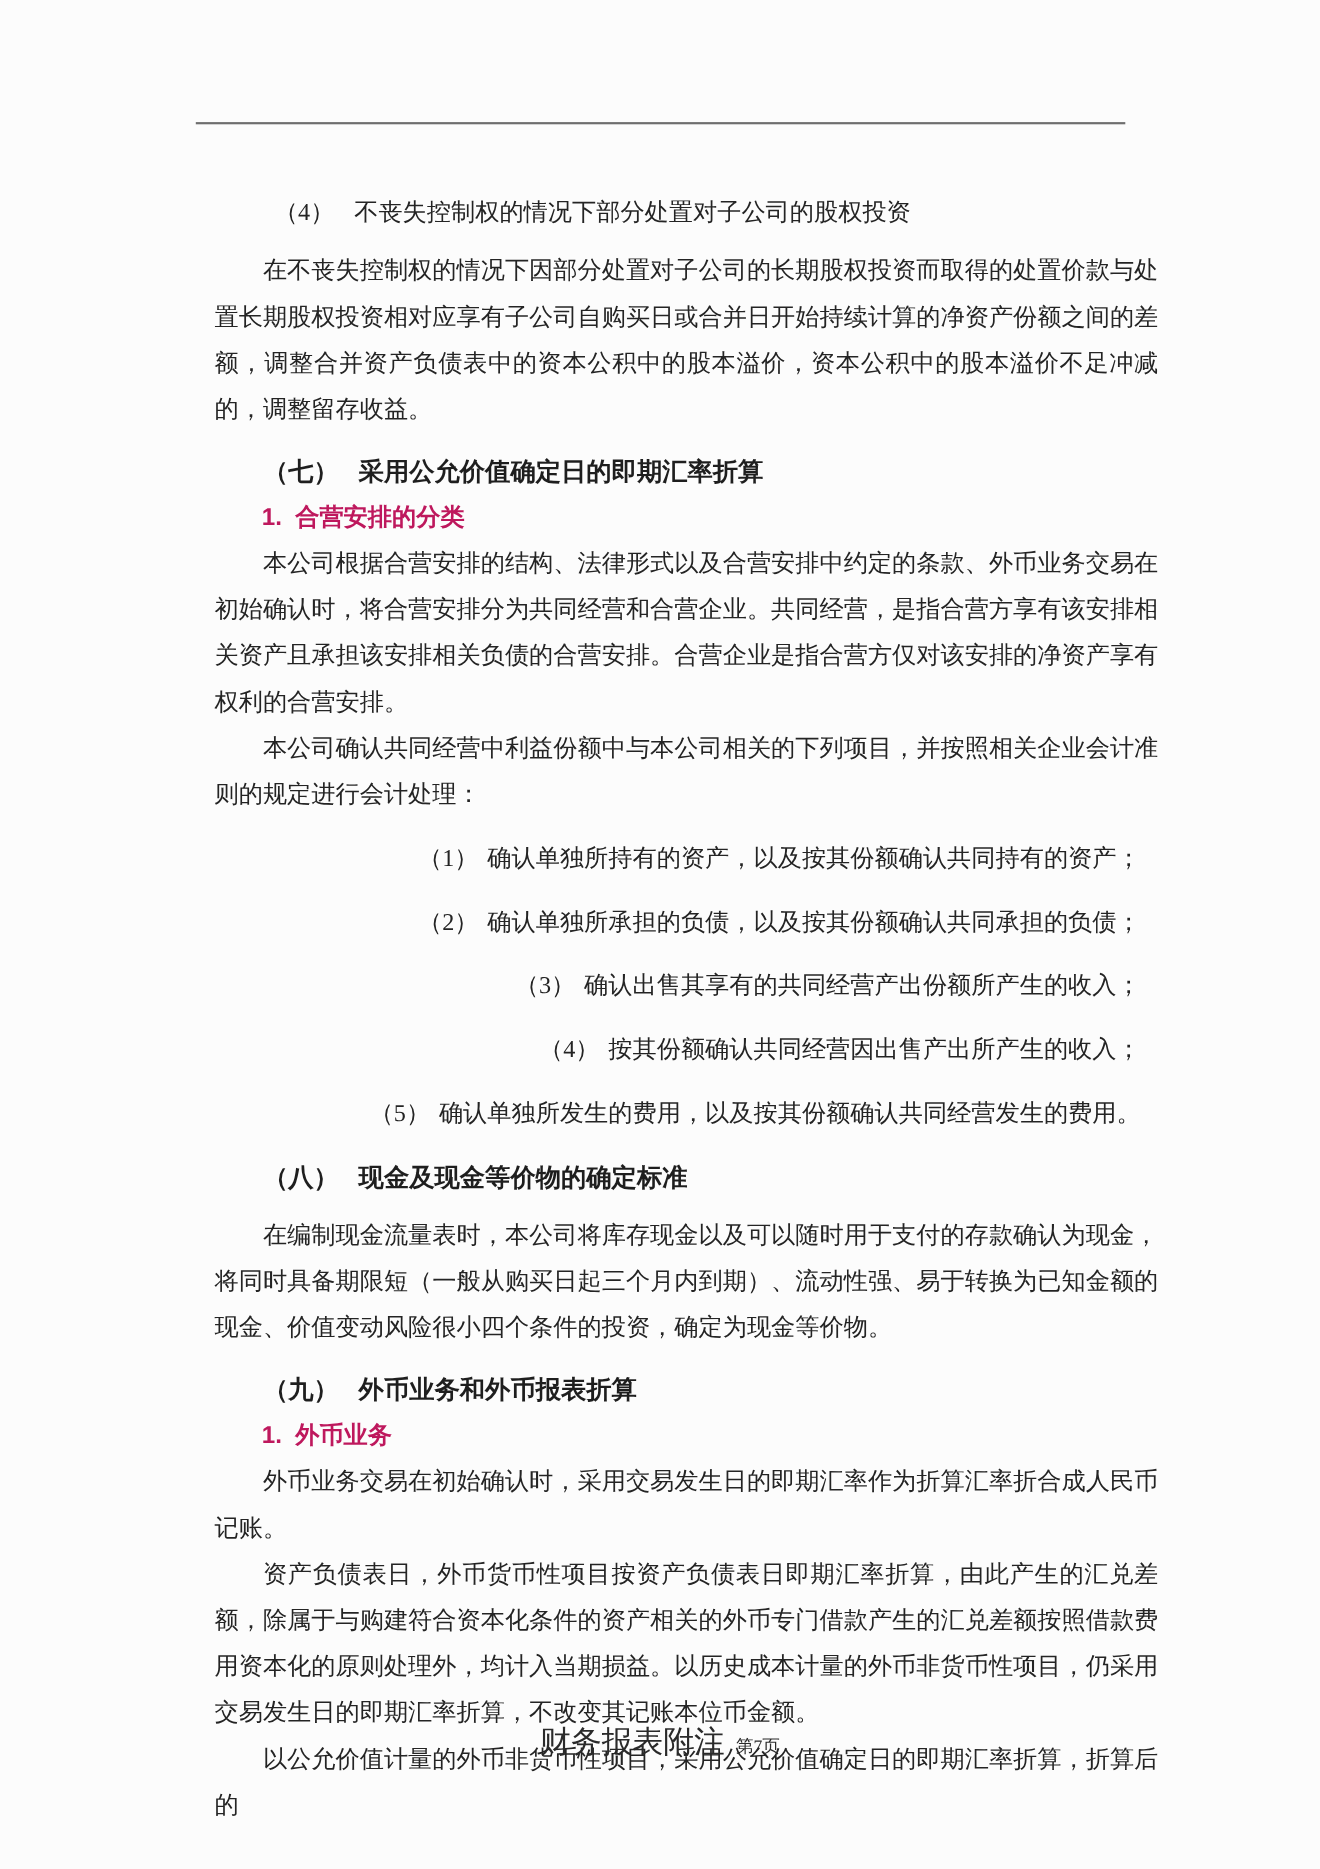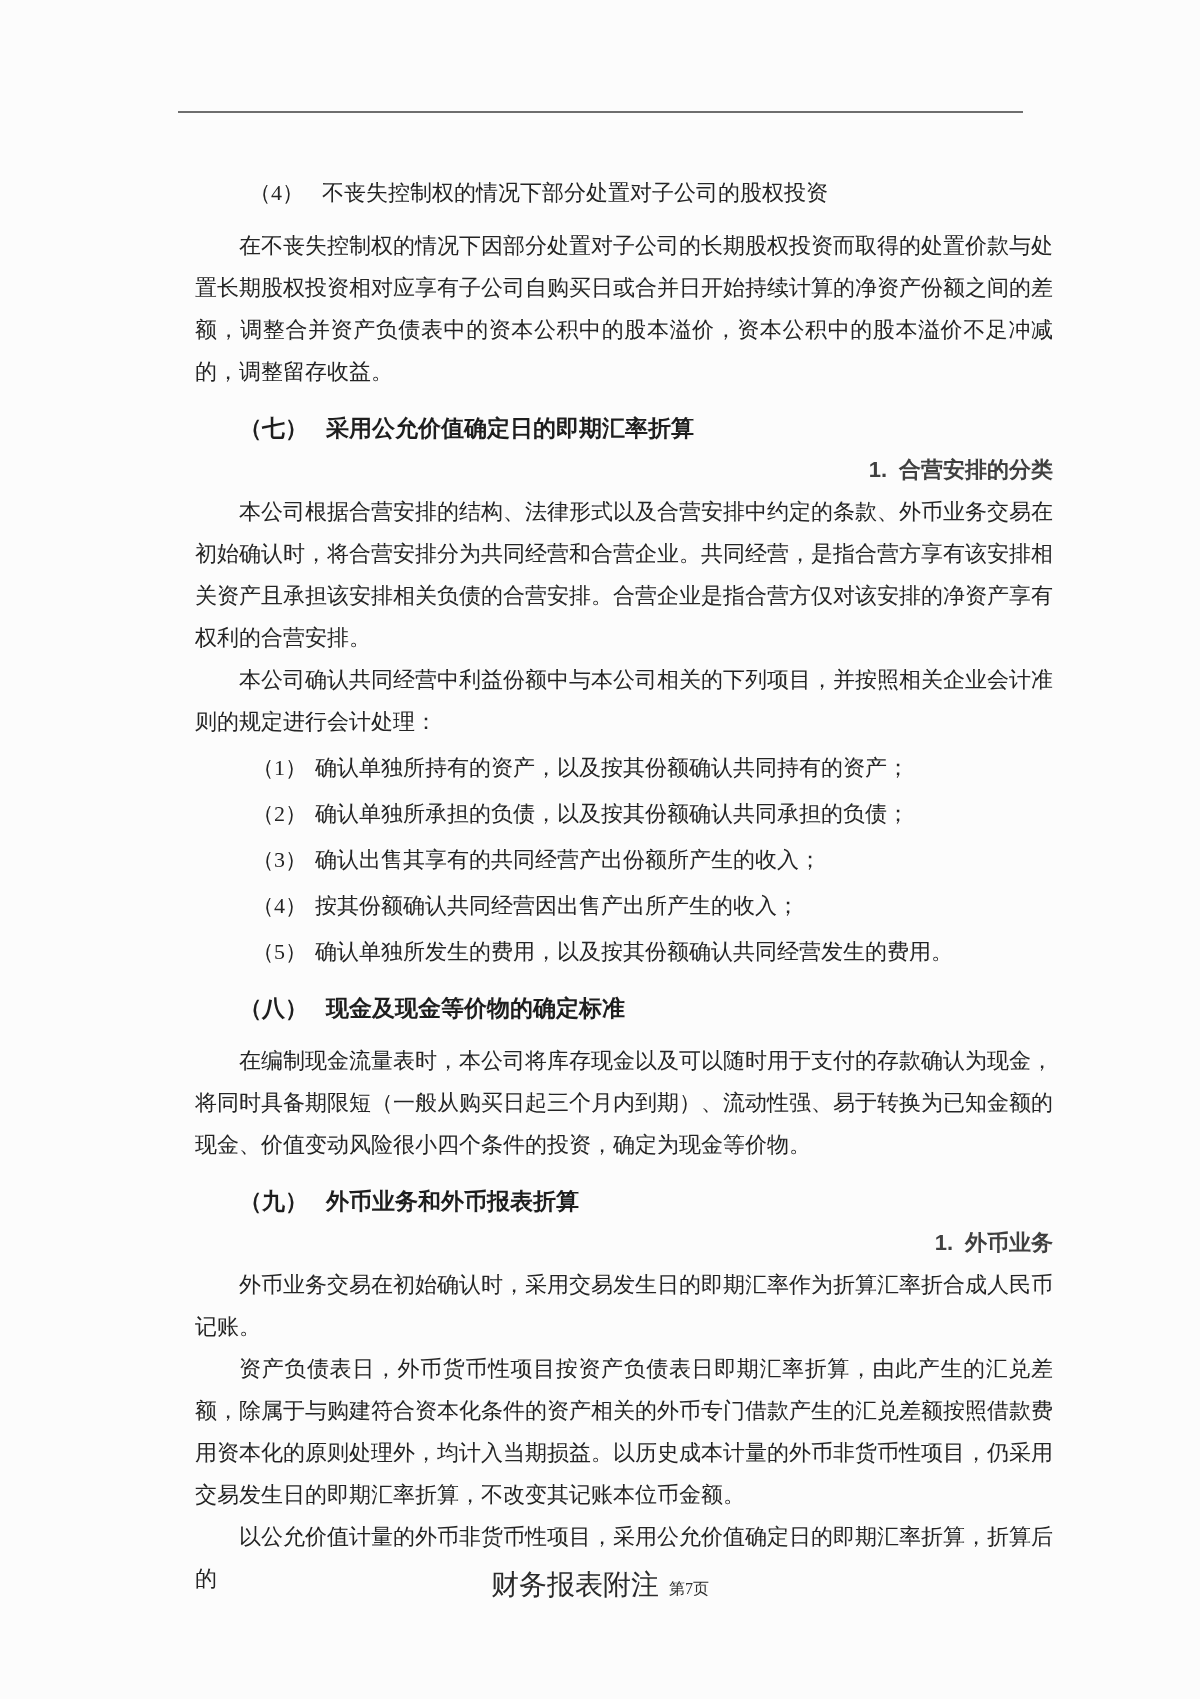--- a/index.html
+++ b/index.html
@@ -52,29 +52,29 @@
     color: #1e1e1e;
   }
   .sec-heading .num { margin-right: 18px; }
   .sub-heading {
     margin: 0;
     font-size: 22px;
     line-height: 42px;
     padding-left: 43px;
     font-family: "Liberation Sans", "DejaVu Sans", sans-serif;
     font-weight: bold;
-    color: #404040;
-    text-align: right;
+    color: #be185d;
   }
   .sub-heading .num { margin-right: 12px; }
   .list-item {
-    margin: 4px;
+    margin: 16px;
     font-size: 22px;
     line-height: 42px;
     padding-left: 53px;
+    text-align: right;
   }
   .list-item .num { margin-right: 8px; }
   .footer {
     position: absolute;
     top: 1568px;
     left: 0;
     width: 100%;
     text-align: center;
     line-height: 34px;
   }

